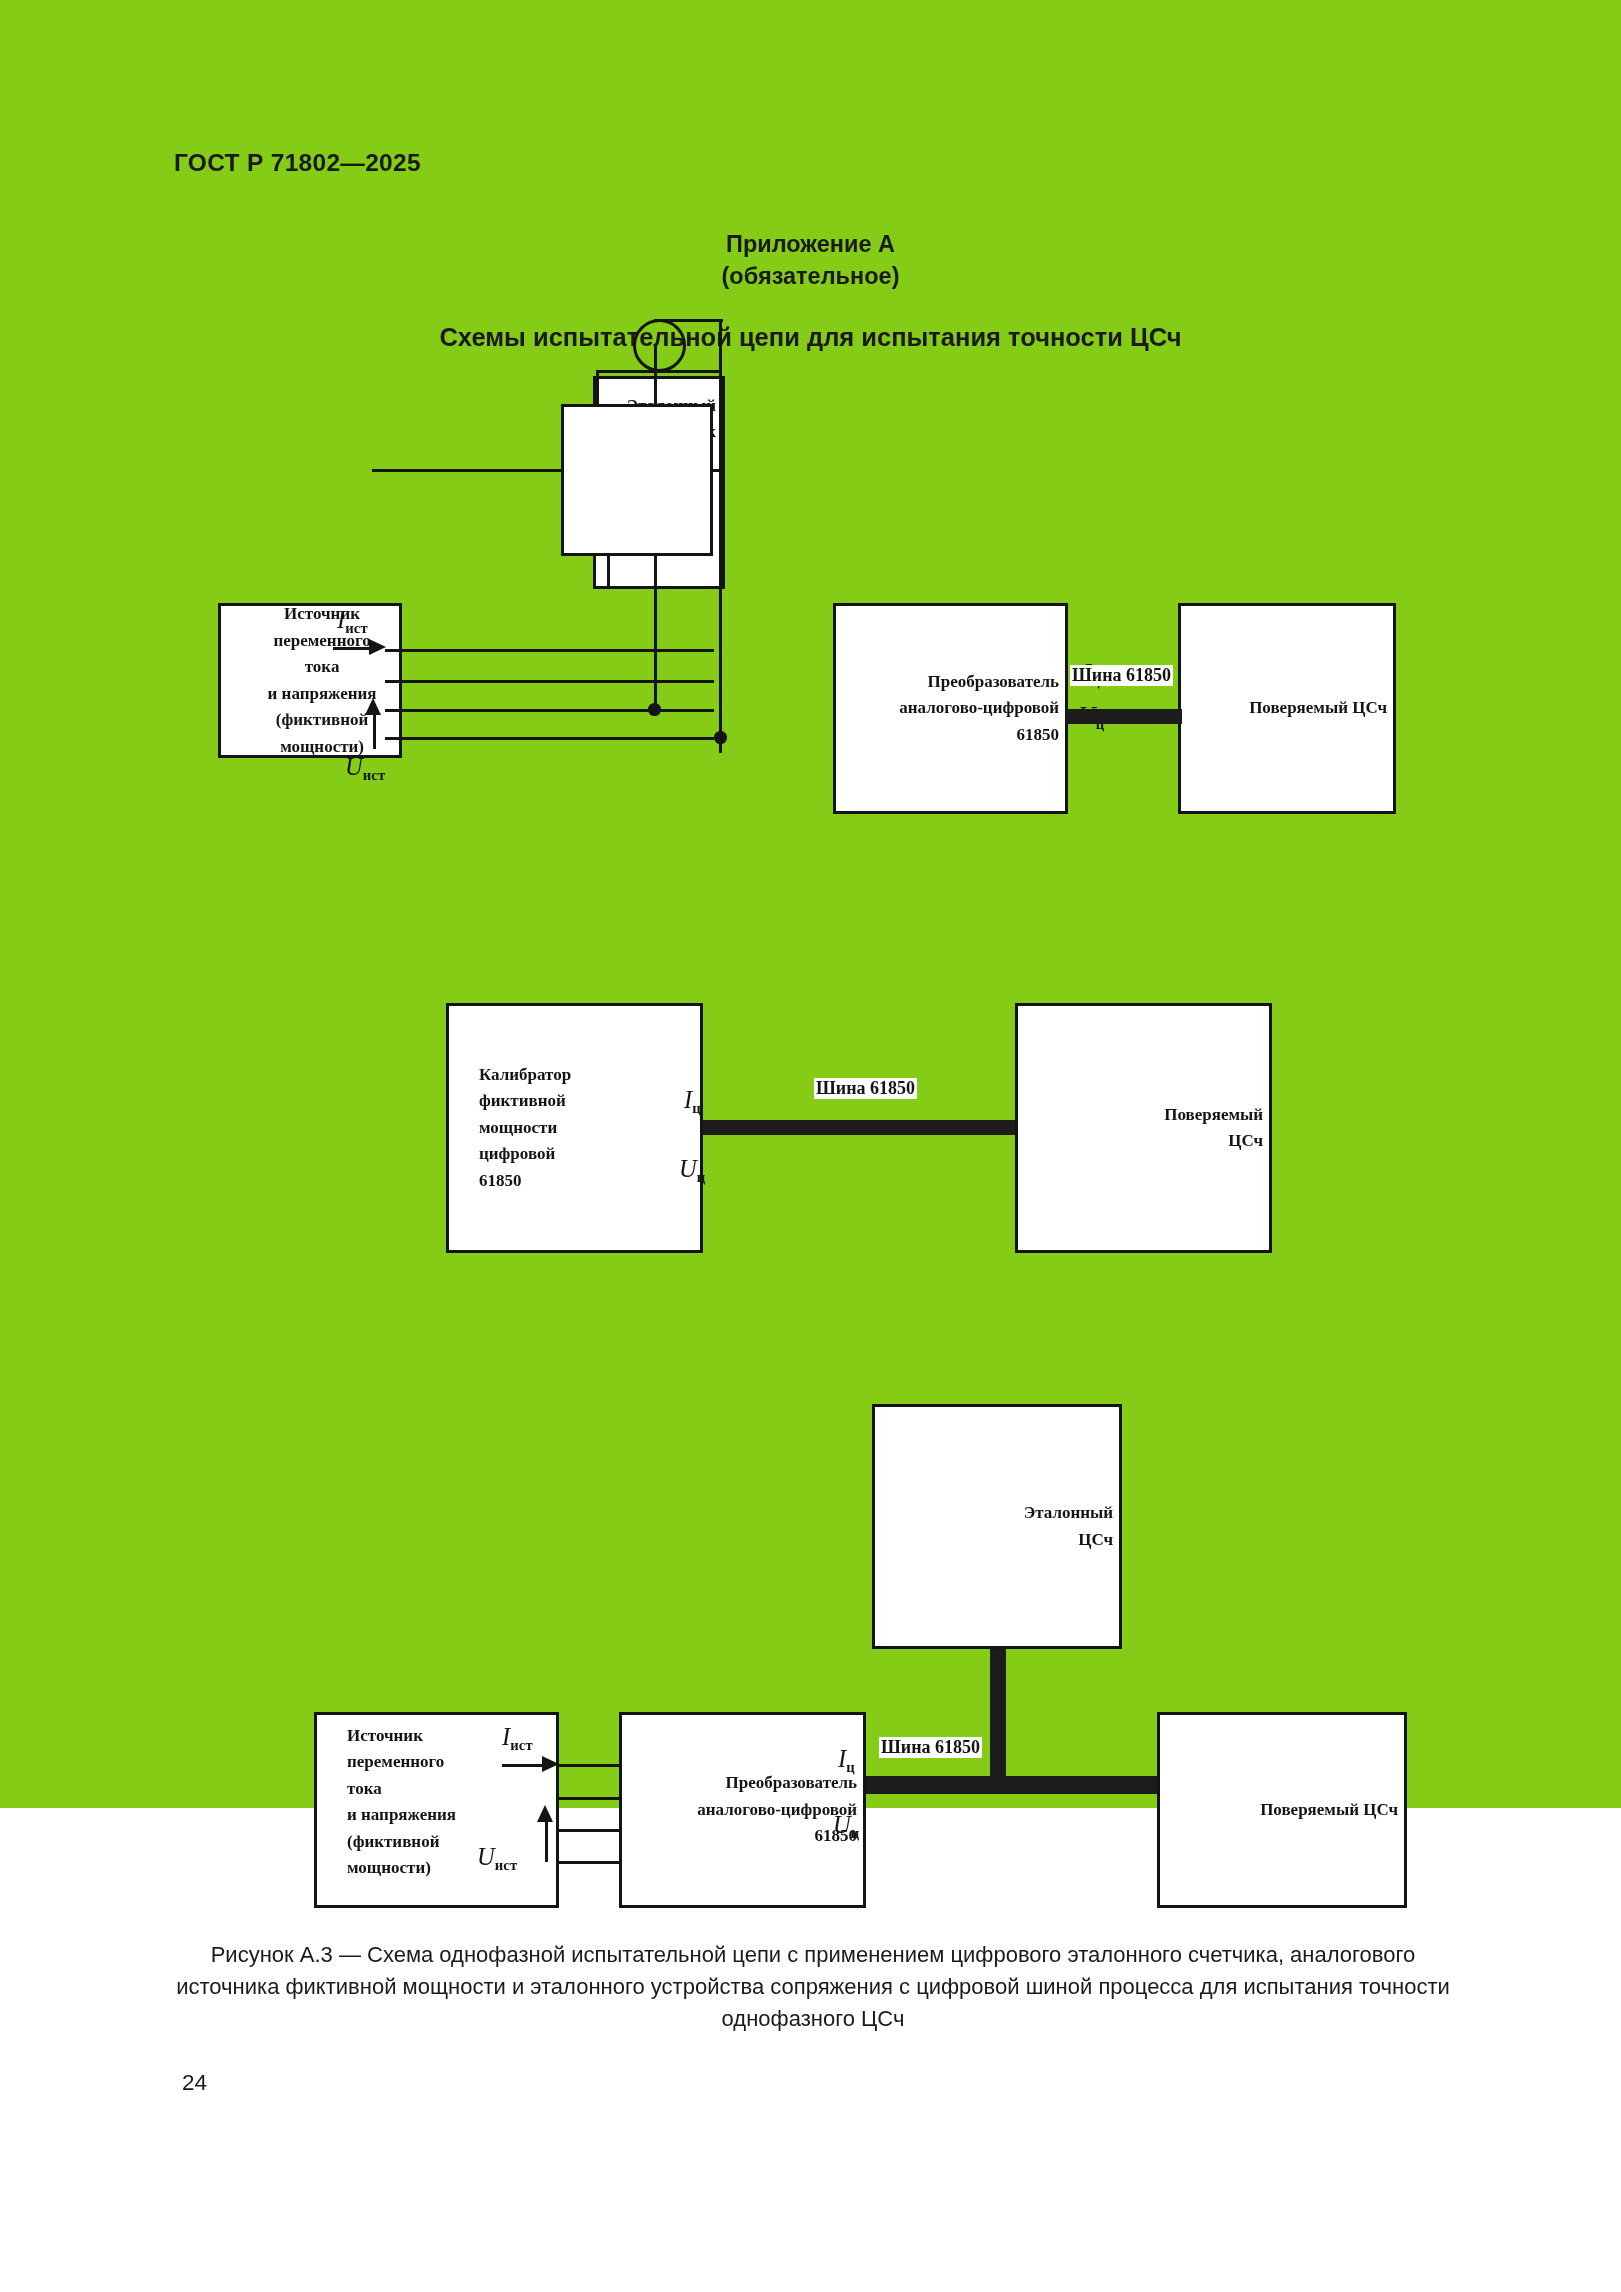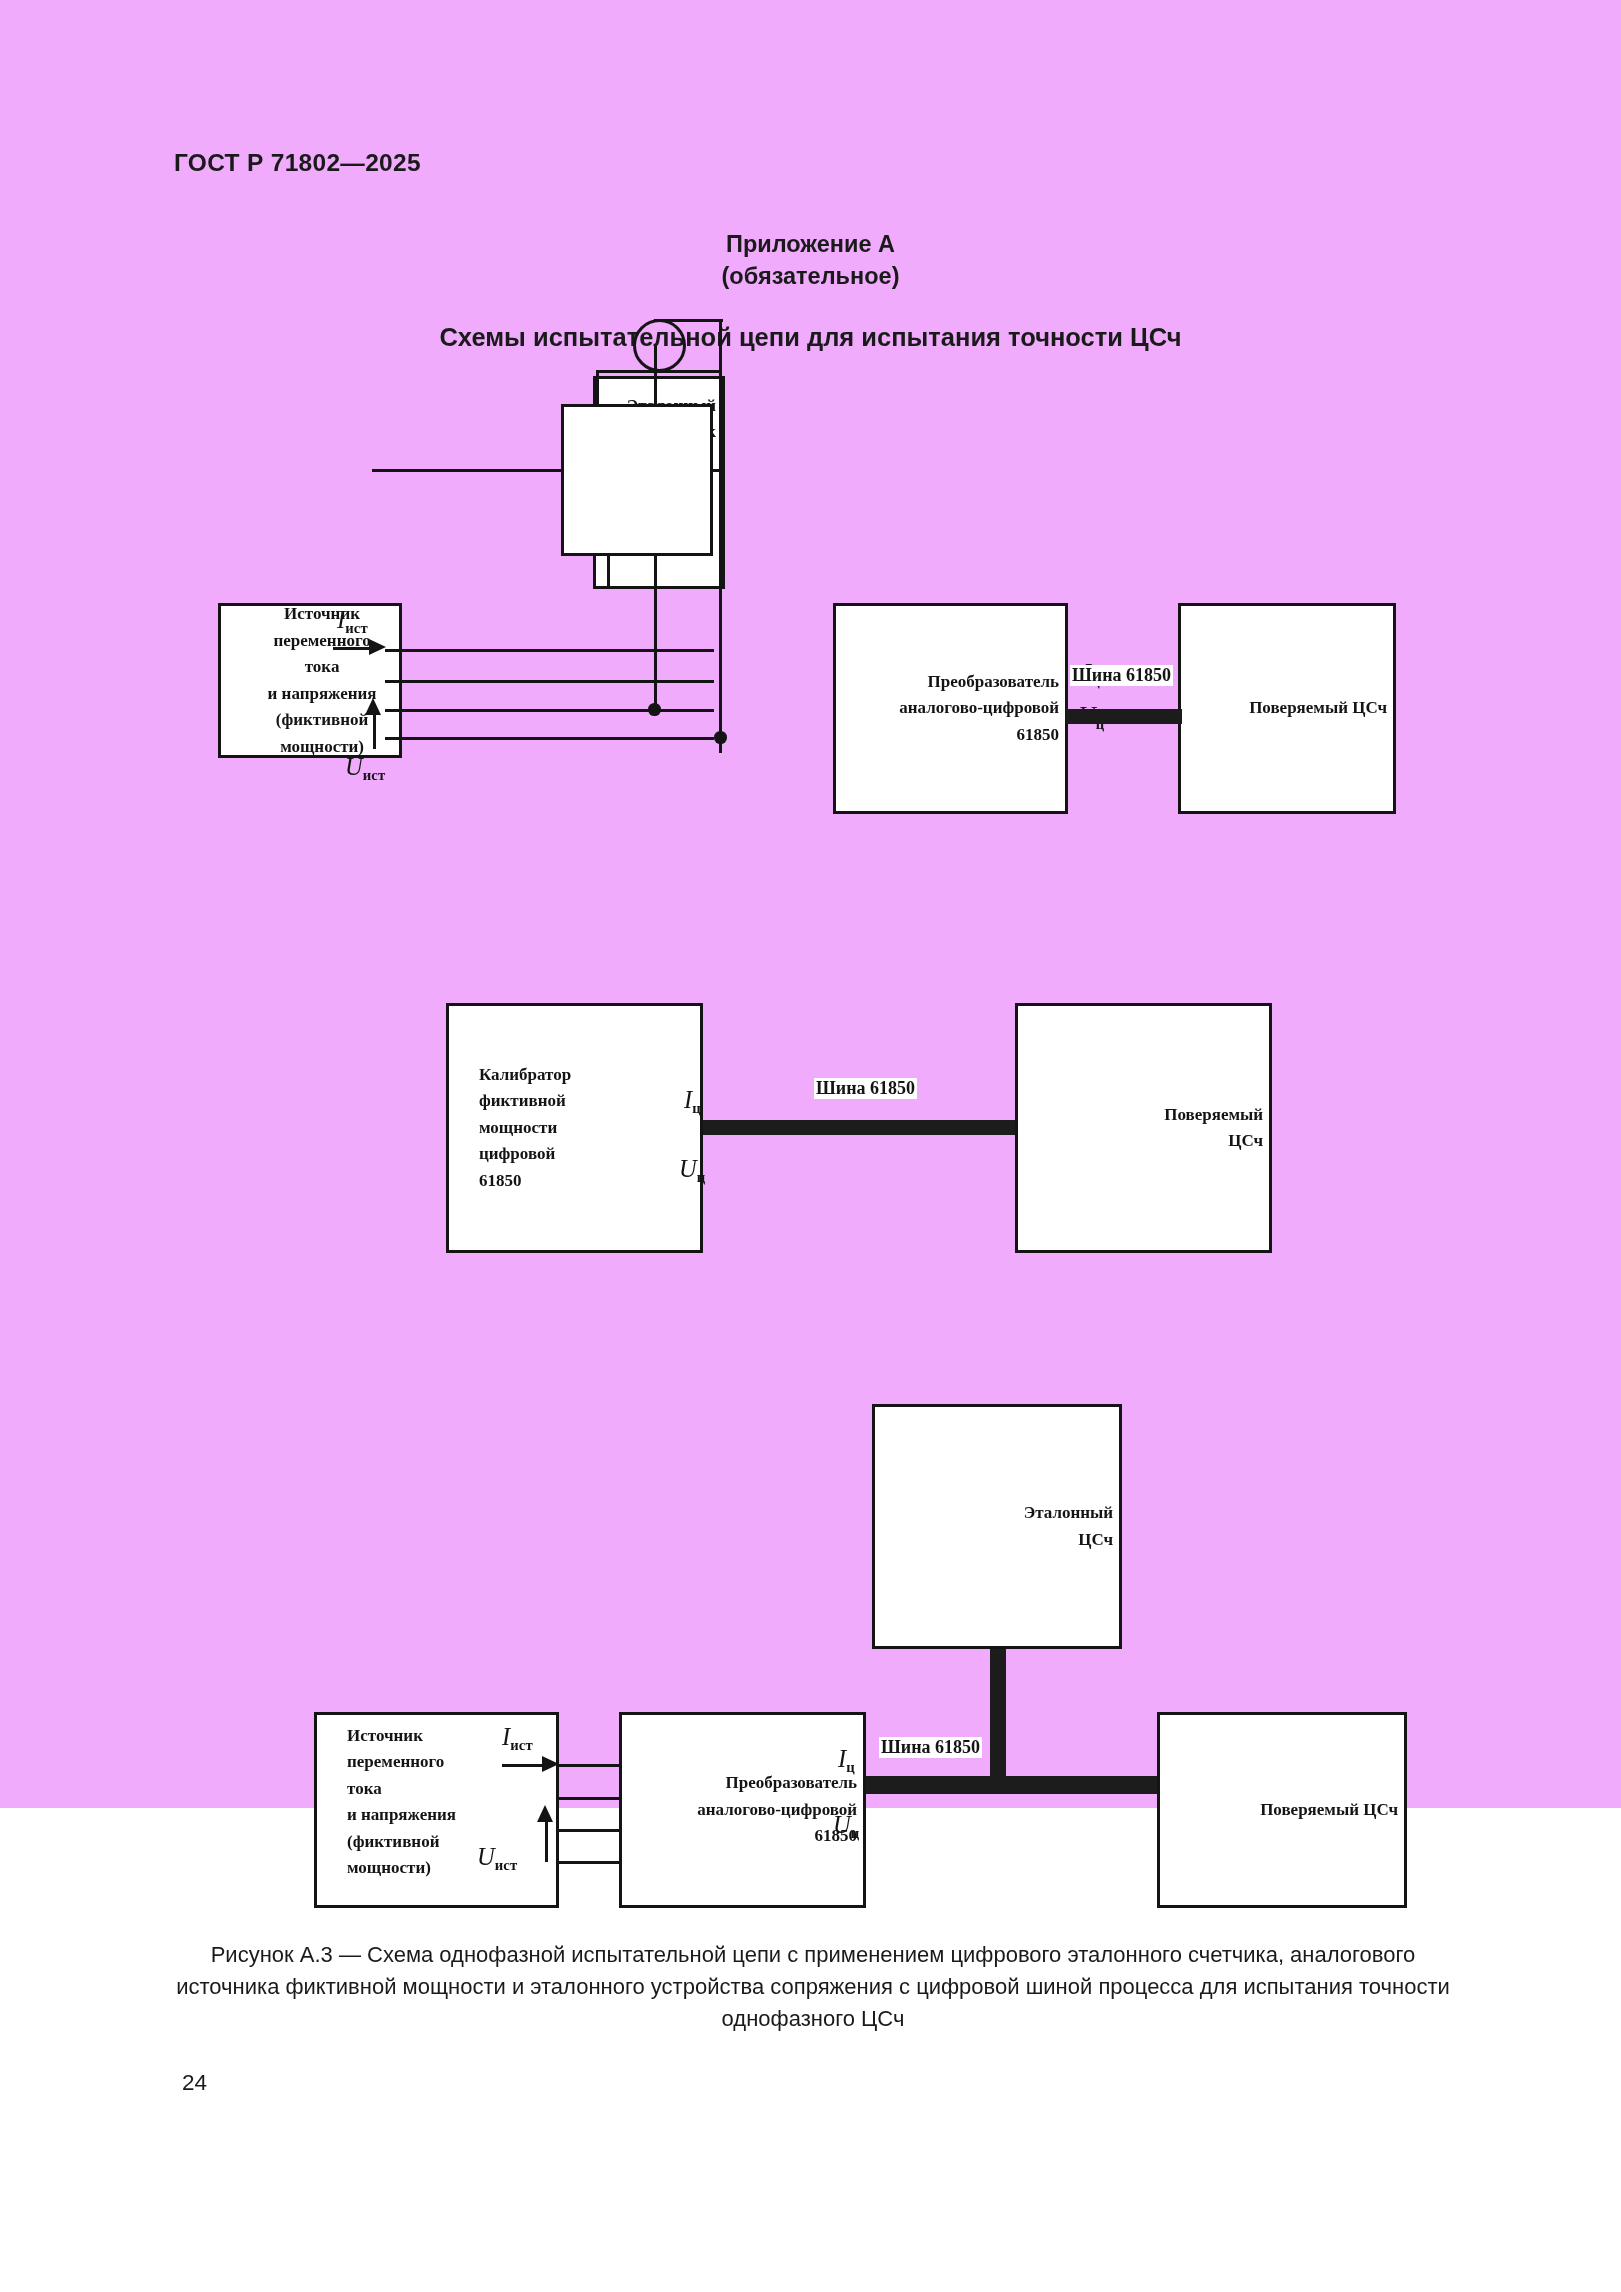--- a/index.html
+++ b/index.html
@@ -1,18 +1,18 @@
 <!DOCTYPE html>
 <html lang="ru"><head>
 <meta charset="utf-8">
 <style>
   html,body{margin:0;padding:0;background:#fff;}
   body{width:1621px;height:2293px;position:relative;
        font-family:"Liberation Sans", sans-serif;color:#1a1a1a;}
-  .page{position:absolute;inset:0;width:1621px;height:1808px;background:#f0abfc;}
+  .page{position:absolute;inset:0;width:1621px;height:1808px;background:#84cc16;}
 
   .hdr{position:absolute;left:174px;top:149px;font-size:24.5px;font-weight:bold;letter-spacing:0.3px;}
   .pagenum{position:absolute;left:182px;top:2070px;font-size:22.5px;}
 
   .ctr{position:absolute;text-align:center;width:100%;left:0;}
   .app-line{font-size:23.5px;font-weight:bold;}
   .sec-title{font-size:25.5px;font-weight:bold;}
 
   .cap{position:absolute;left:176px;width:1274px;text-align:center;
        font-size:22px;line-height:32px;}

